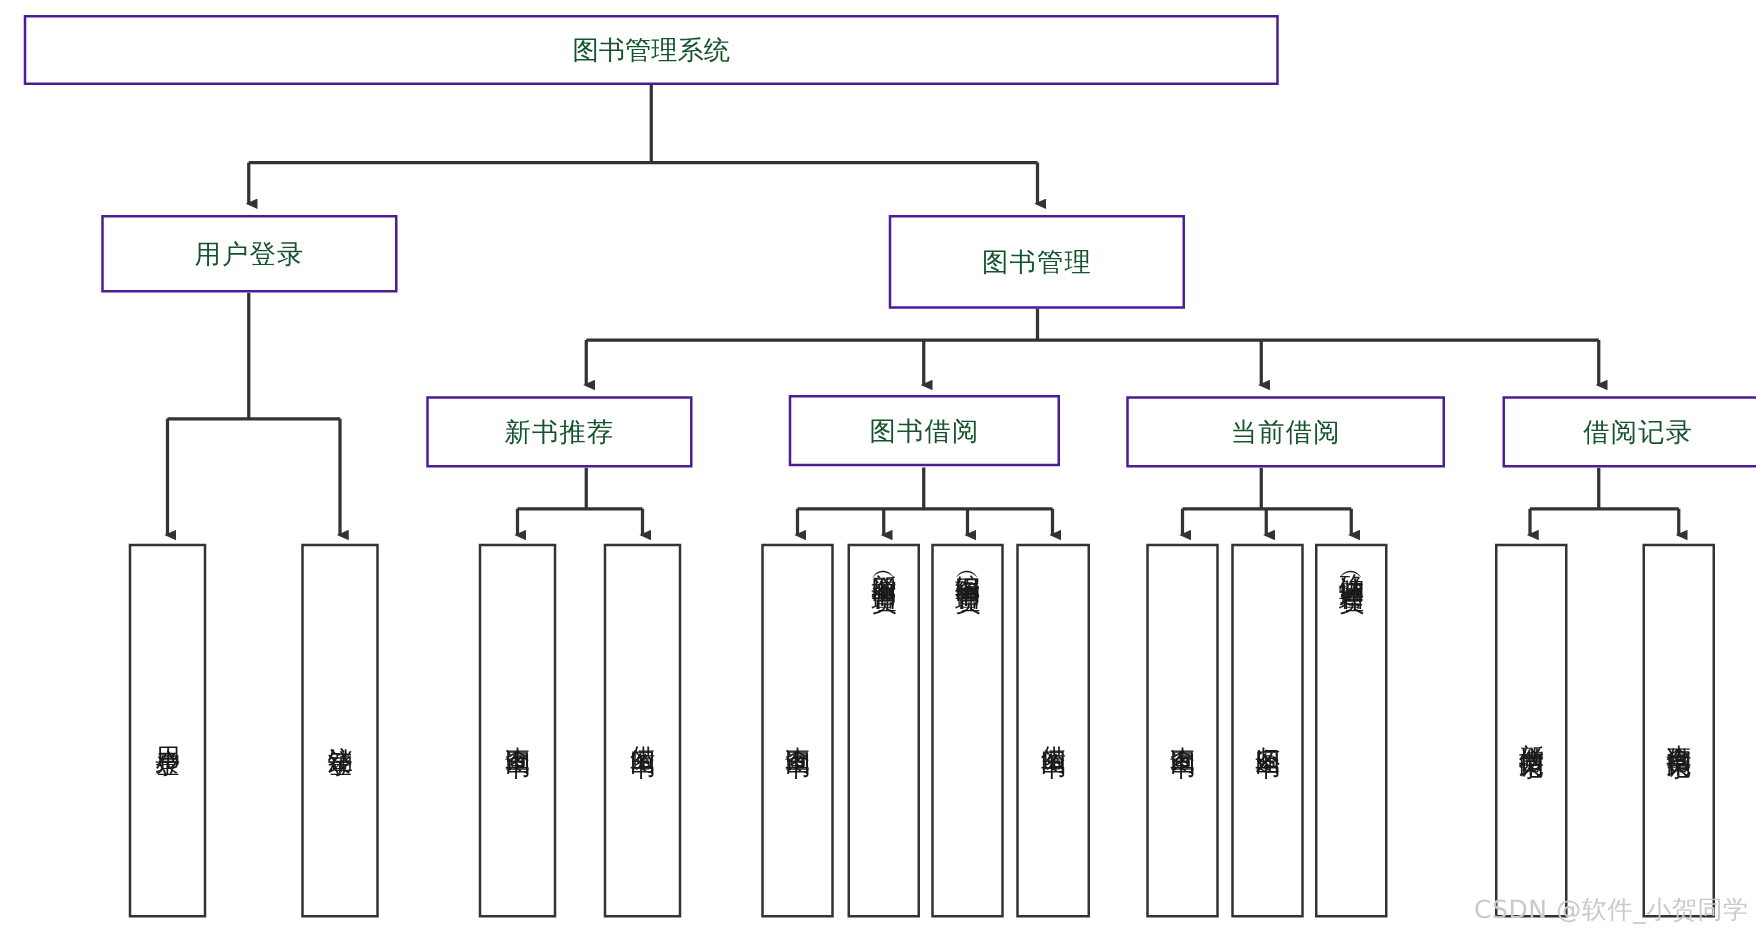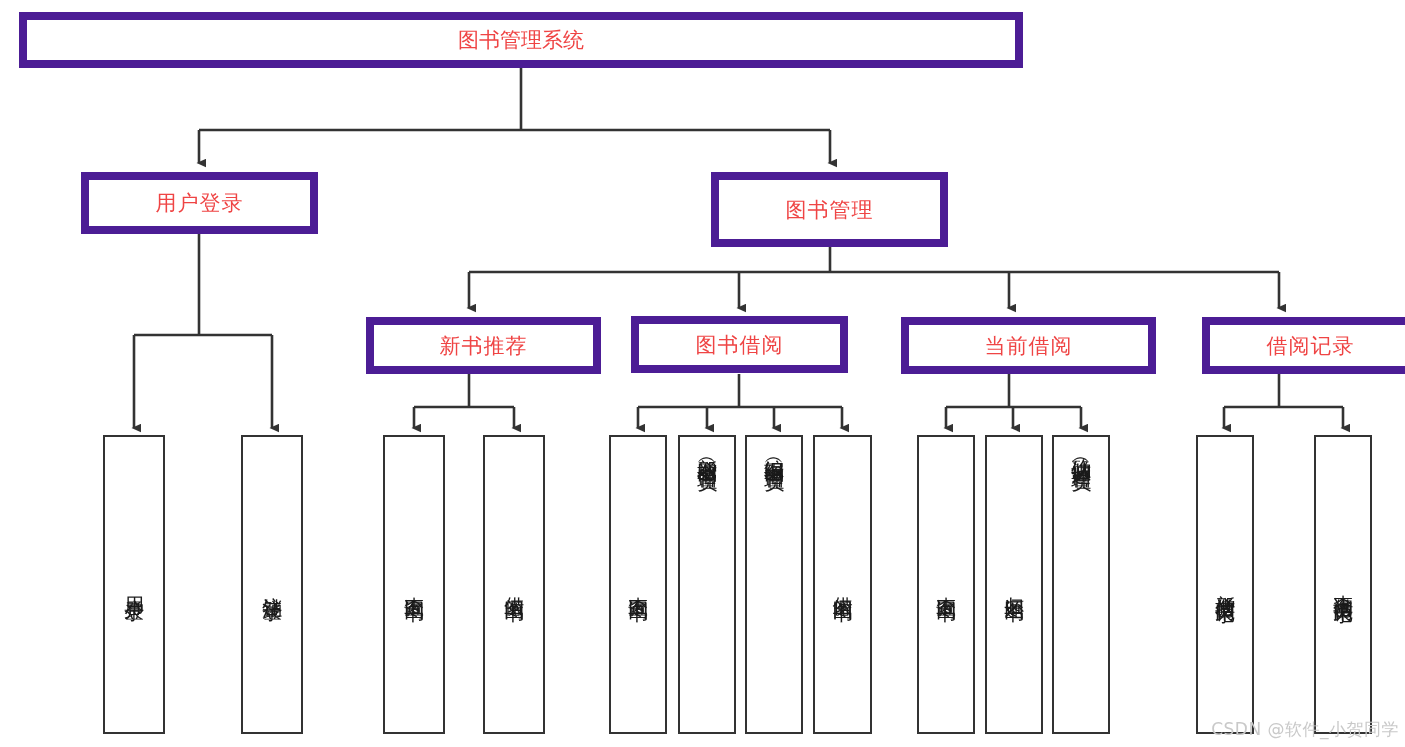--- a/index.html
+++ b/index.html
@@ -2,35 +2,35 @@
 <html><head>
 <meta charset="utf-8">
 <style>
   html,body{margin:0;padding:0;background:#ffffff;}
   body{width:1405px;height:747px;overflow:hidden;
        font-family:"DejaVu Sans","Liberation Sans",sans-serif;}
   #stage{position:relative;width:1405px;height:747px;background:#fff;}
   svg.conn{position:absolute;left:0;top:0;width:1405px;height:747px;pointer-events:none;}
 
   .node{position:absolute;box-sizing:border-box;background:#ffffff;
-        border:8px solid #4c1d95;display:flex;align-items:center;
-        justify-content:center;color:#ef4444;}
+        border:2px solid #4c1d95;display:flex;align-items:center;
+        justify-content:center;color:#14532d;}
   .node.h{font-size:21px;letter-spacing:1px;}
   .node.root{font-size:21px;}
 
   .leaf{position:absolute;box-sizing:border-box;background:#ffffff;
         border:2px solid #333333;display:flex;justify-content:center;
         color:#1a1a1a;font-size:20px;}
   .leaf .vt{writing-mode:vertical-rl;text-orientation:upright;
             line-height:1.18;letter-spacing:2px;white-space:nowrap;}
   .leaf.center{align-items:center;}
   .leaf.top{align-items:flex-start;padding-top:6px;}
 
   .watermark{position:absolute;right:6px;bottom:6px;color:#c9c9c9;
-             font-size:17px;letter-spacing:0.5px;white-space:nowrap;}
+             font-size:20px;letter-spacing:0.5px;white-space:nowrap;}
 </style>
 </head>
 <body>
 
 <div id="stage">
 
   <svg class="conn" viewBox="0 0 1405 747">
     <defs>
       <marker id="arw" markerWidth="10" markerHeight="10" refX="4.2" refY="7" orient="auto" markerUnits="userSpaceOnUse">
         <path d="M0,0 L8.4,0 L4.2,9.5 z" fill="#333333"></path>
@@ -84,21 +84,21 @@
     <span>图书管理系统</span>
   </div>
 
   <div class="node h" style="left:81px;top:172px;width:237px;height:62px;">
     <span>用户登录</span>
   </div>
   <div class="node h" style="left:711px;top:172px;width:237px;height:75px;">
     <span>图书管理</span>
   </div>
 
-  <div class="node h" style="left:366px;top:317px;width:235px;height:57px;">
+  <div class="node h" style="left:341px;top:317px;width:213px;height:57px;">
     <span>新书推荐</span>
   </div>
   <div class="node h" style="left:631px;top:316px;width:217px;height:57px;">
     <span>图书借阅</span>
   </div>
   <div class="node h" style="left:901px;top:317px;width:255px;height:57px;">
     <span>当前借阅</span>
   </div>
   <div class="node h" style="left:1171px;top:317px;width:217px;height:57px;margin-left:31px;">
     <span>借阅记录</span>

